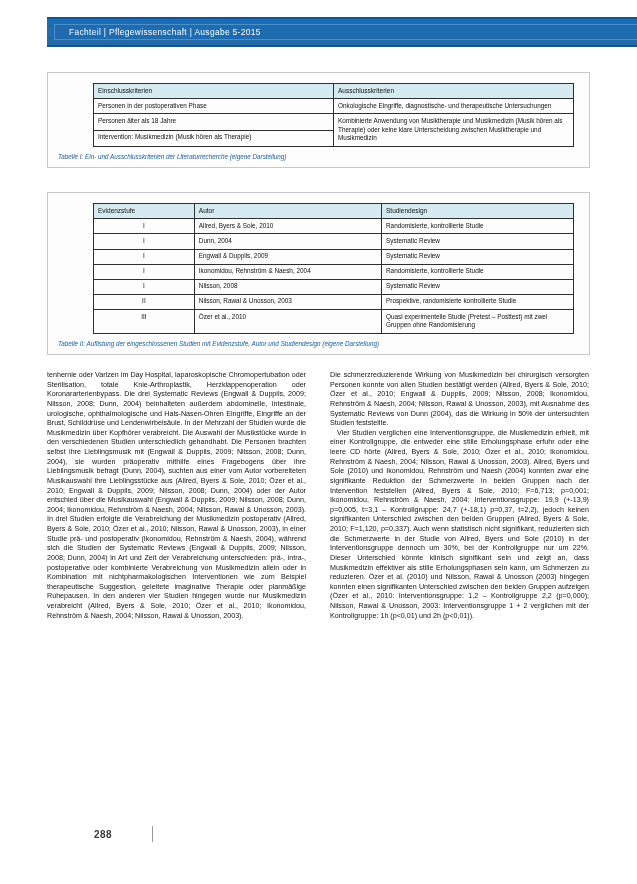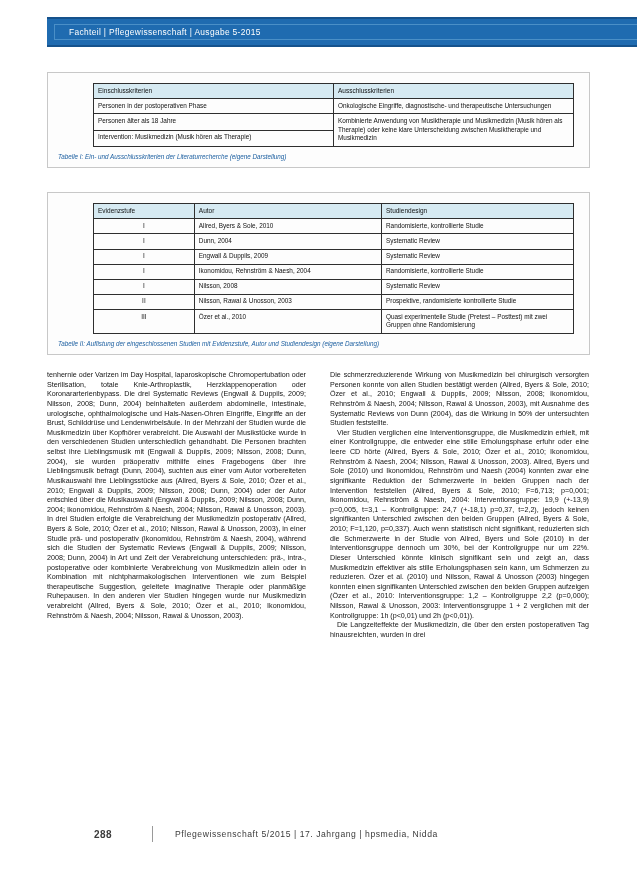--- a/index.html
+++ b/index.html
@@ -231,21 +231,19 @@
   <div class="caption">Tabelle II: Auflistung der eingeschlossenen Studien mit Evidenzstufe, Autor und Studiendesign (eigene Darstellung)</div>
 </div>
 
 <div class="body-columns">
   <div class="col">
     <p>tenhernie oder Varizen im Day Hospital, laparoskopische Chromopertubation oder Sterilisation, totale Knie-Arthroplastik, Herzklappenoperation oder Koronararterienbypass. Die drei Systematic Reviews (Engwall &amp; Duppils, 2009; Nilsson, 2008; Dunn, 2004) beinhalteten außerdem abdominelle, intestinale, urologische, ophthalmologische und Hals-Nasen-Ohren Eingriffe, Eingriffe an der Brust, Schilddrüse und Lendenwirbelsäule. In der Mehrzahl der Studien wurde die Musikmedizin über Kopfhörer verabreicht. Die Auswahl der Musikstücke wurde in den verschiedenen Studien unterschiedlich gehandhabt. Die Personen brachten selbst ihre Lieblingsmusik mit (Engwall &amp; Duppils, 2009; Nilsson, 2008; Dunn, 2004), sie wurden präoperativ mithilfe eines Fragebogens über ihre Lieblingsmusik befragt (Dunn, 2004), suchten aus einer vom Autor vorbereiteten Musikauswahl ihre Lieblingsstücke aus (Allred, Byers &amp; Sole, 2010; Özer et al., 2010; Engwall &amp; Duppils, 2009; Nilsson, 2008; Dunn, 2004) oder der Autor entschied über die Musikauswahl (Engwall &amp; Duppils, 2009; Nilsson, 2008; Dunn, 2004; Ikonomidou, Rehnström &amp; Naesh, 2004; Nilsson, Rawal &amp; Unosson, 2003). In drei Studien erfolgte die Verabreichung der Musikmedizin postoperativ (Allred, Byers &amp; Sole, 2010; Özer et al., 2010; Nilsson, Rawal &amp; Unosson, 2003), in einer Studie prä- und postoperativ (Ikonomidou, Rehnström &amp; Naesh, 2004), während sich die Studien der Systematic Reviews (Engwall &amp; Duppils, 2009; Nilsson, 2008; Dunn, 2004) in Art und Zeit der Verabreichung unterschieden: prä-, intra-, postoperative oder kombinierte Verabreichung von Musikmedizin allein oder in Kombination mit nichtpharmakologischen Interventionen wie zum Beispiel therapeutische Suggestion, geleitete imaginative Therapie oder planmäßige Ruhepausen. In den anderen vier Studien hingegen wurde nur Musikmedizin verabreicht (Allred, Byers &amp; Sole, 2010; Özer et al., 2010; Ikonomidou, Rehnström &amp; Naesh, 2004; Nilsson, Rawal &amp; Unosson, 2003).</p>
   </div>
   <div class="col">
     <p>Die schmerzreduzierende Wirkung von Musikmedizin bei chirurgisch versorgten Personen konnte von allen Studien bestätigt werden (Allred, Byers &amp; Sole, 2010; Özer et al., 2010; Engwall &amp; Duppils, 2009; Nilsson, 2008; Ikonomidou, Rehnström &amp; Naesh, 2004; Nilsson, Rawal &amp; Unosson, 2003), mit Ausnahme des Systematic Reviews von Dunn (2004), das die Wirkung in 50% der untersuchten Studien feststellte.</p>
     <p>Vier Studien verglichen eine Interventionsgruppe, die Musikmedizin erhielt, mit einer Kontrollgruppe, die entweder eine stille Erholungsphase erfuhr oder eine leere CD hörte (Allred, Byers &amp; Sole, 2010; Özer et al., 2010; Ikonomidou, Rehnström &amp; Naesh, 2004; Nilsson, Rawal &amp; Unosson, 2003). Allred, Byers und Sole (2010) und Ikonomidou, Rehnström und Naesh (2004) konnten zwar eine signifikante Reduktion der Schmerzwerte in beiden Gruppen nach der Intervention feststellen (Allred, Byers &amp; Sole, 2010; F=6,713; p=0,001; Ikonomidou, Rehnström &amp; Naesh, 2004: Interventionsgruppe: 19,9 (+-13,9) p=0,005, t=3,1 – Kontrollgruppe: 24,7 (+-18,1) p=0,37, t=2,2), jedoch keinen signifikanten Unterschied zwischen den beiden Gruppen (Allred, Byers &amp; Sole, 2010; F=1,120, p=0,337). Auch wenn statistisch nicht signifikant, reduzierten sich die Schmerzwerte in der Studie von Allred, Byers und Sole (2010) in der Interventionsgruppe dennoch um 30%, bei der Kontrollgruppe nur um 22%. Dieser Unterschied könnte klinisch signifikant sein und zeigt an, dass Musikmedizin effektiver als stille Erholungsphasen sein kann, um Schmerzen zu reduzieren. Özer et al. (2010) und Nilsson, Rawal &amp; Unosson (2003) hingegen konnten einen signifikanten Unterschied zwischen den beiden Gruppen aufzeigen (Özer et al., 2010: Interventionsgruppe: 1,2 – Kontrollgruppe 2,2 (p=0,000); Nilsson, Rawal &amp; Unosson, 2003: Interventionsgruppe 1 + 2 verglichen mit der Kontrollgruppe: 1h (p&lt;0,01) und 2h (p&lt;0,01)).</p>
-    <p>Die Langzeiteffekte der Musikmedizin, die über den ersten postoperativen Tag hinausreichten, wurden in drei</p>
   </div>
 </div>
 
 <div class="footer">
   <span class="footer-page">288</span>
   <span class="footer-rule"></span>
-  <span class="footer-text">Pflegewissenschaft 5/2015 | 17. Jahrgang | hpsmedia, Nidda</span>
 </div>
 
 </body></html>

